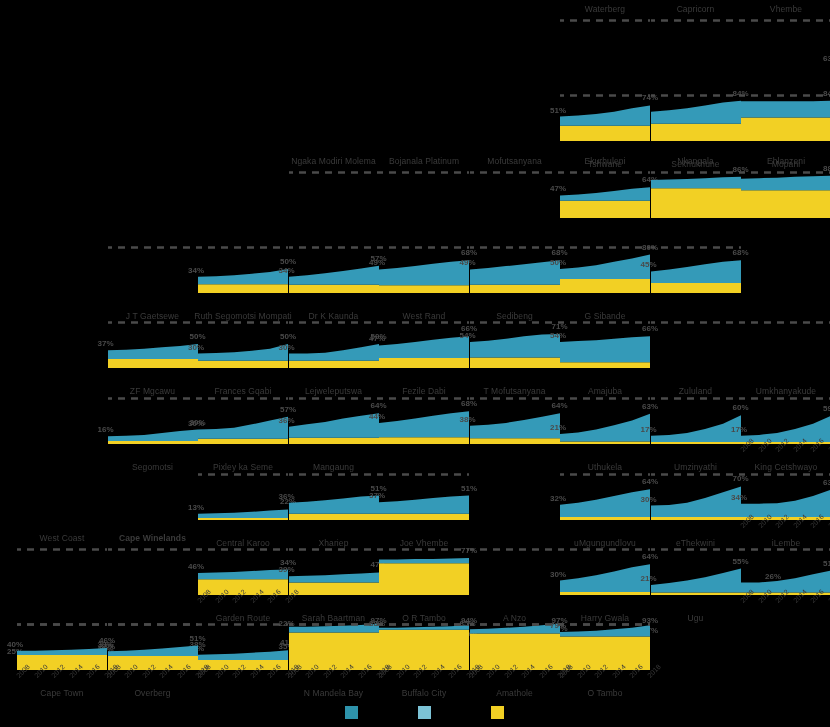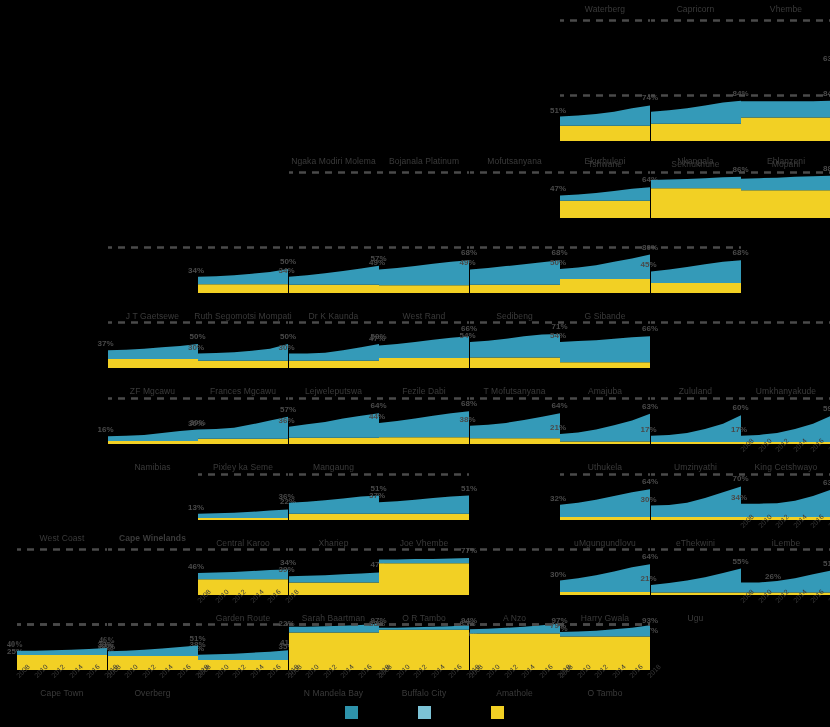--- a/index.html
+++ b/index.html
@@ -244,21 +244,21 @@
         <div class="title below">ZF Mgcawu</div>
         <svg width="90" height="48" class="plot">
           <path d="M0.00,38.88 L18.00,38.88 L36.00,38.88 L54.00,38.88 L72.00,38.88 L90.00,38.88 L90,48 L0,48 Z" fill="#f2d024"></path>
           <path d="M0.00,30.24 L18.00,29.76 L36.00,28.80 L54.00,27.36 L72.00,25.92 L90.00,24.00 L90.00,38.88 L72.00,38.88 L54.00,38.88 L36.00,38.88 L18.00,38.88 L0.00,38.88 Z" fill="#349ab8"></path>
           <line x1="-3" x2="93" y1="2.5" y2="2.5" stroke="#4a4a4a" stroke-width="2.4" stroke-dasharray="7 6"></line>
         </svg>
         <span class="lbl lbl-start" style="left: -10px; top: 19.24px;">37%</span>
         <span class="lbl lbl-end" style="right: -8px; top: 12px;">50%</span>
       </div>
       <div class="facet" style="left: 198px; top: 320px;">
-        <div class="title below">Frances Mgcawu</div>
+        <div class="title below">Frances Gqabi</div>
         <svg width="90" height="48" class="plot">
           <path d="M0.00,40.80 L18.00,40.80 L36.00,40.80 L54.00,40.80 L72.00,40.80 L90.00,40.80 L90,48 L0,48 Z" fill="#f2d024"></path>
           <path d="M0.00,33.60 L18.00,33.12 L36.00,32.16 L54.00,30.72 L72.00,28.80 L90.00,24.00 L90.00,40.80 L72.00,40.80 L54.00,40.80 L36.00,40.80 L18.00,40.80 L0.00,40.80 Z" fill="#349ab8"></path>
           <line x1="-3" x2="93" y1="2.5" y2="2.5" stroke="#4a4a4a" stroke-width="2.4" stroke-dasharray="7 6"></line>
         </svg>
         <span class="lbl lbl-start" style="left: -10px; top: 22.6px;">30%</span>
         <span class="lbl lbl-end" style="right: -8px; top: 12px;">50%</span>
       </div>
       <div class="facet" style="left: 288.5px; top: 320px;">
         <div class="title below">Lejweleputswa</div>
@@ -306,21 +306,21 @@
           <line x1="-3" x2="93" y1="2.5" y2="2.5" stroke="#4a4a4a" stroke-width="2.4" stroke-dasharray="7 6"></line>
         </svg>
       </div>
       <div class="facet" style="left: 741px; top: 320px;">
         <div class="title below">Umkhanyakude</div>
         <svg width="90" height="48" class="plot">
           <line x1="-3" x2="93" y1="2.5" y2="2.5" stroke="#4a4a4a" stroke-width="2.4" stroke-dasharray="7 6"></line>
         </svg>
       </div>
       <div class="facet" style="left: 107.5px; top: 396px;">
-        <div class="title below">Namibias</div>
+        <div class="title below">Segomotsi</div>
         <svg width="90" height="48" class="plot">
           <path d="M0.00,45.12 L18.00,45.12 L36.00,45.12 L54.00,45.12 L72.00,45.12 L90.00,45.12 L90,48 L0,48 Z" fill="#f2d024"></path>
           <path d="M0.00,40.32 L18.00,39.84 L36.00,38.88 L54.00,36.96 L72.00,35.04 L90.00,33.60 L90.00,45.12 L72.00,45.12 L54.00,45.12 L36.00,45.12 L18.00,45.12 L0.00,45.12 Z" fill="#349ab8"></path>
           <line x1="-3" x2="93" y1="2.5" y2="2.5" stroke="#4a4a4a" stroke-width="2.4" stroke-dasharray="7 6"></line>
         </svg>
         <span class="lbl lbl-start" style="left: -10px; top: 29.32px;">16%</span>
         <span class="lbl lbl-end" style="right: -8px; top: 21.6px;">30%</span>
       </div>
       <div class="facet" style="left: 198px; top: 396px;">
         <div class="title below">Pixley ka Seme</div>
@@ -588,21 +588,21 @@
       <div class="facet" style="left: 560px; top: 622px;">
         <div class="title below">O Tambo</div>
         <svg width="90" height="48" class="plot">
           <path d="M0.00,46.08 L18.00,46.08 L36.00,46.08 L54.00,46.08 L72.00,46.08 L90.00,46.08 L90,48 L0,48 Z" fill="#f2d024"></path>
           <path d="M0.00,39.36 L18.00,37.44 L36.00,34.08 L54.00,29.28 L72.00,23.04 L90.00,15.84 L90.00,46.08 L72.00,46.08 L54.00,46.08 L36.00,46.08 L18.00,46.08 L0.00,46.08 Z" fill="#349ab8"></path>
           <line x1="-3" x2="93" y1="2.5" y2="2.5" stroke="#4a4a4a" stroke-width="2.4" stroke-dasharray="7 6"></line>
         </svg>
         <span class="lbl lbl-start" style="left: -10px; top: 28.36px;">18%</span>
         <span class="lbl lbl-end" style="right: -8px; top: 3.84px;">67%</span>
       </div>
-      <div class="facet" style="left: 17px; top: 622px; font-family: Liberation Serif, serif;">
+      <div class="facet" style="left: 17px; top: 622px;">
         <svg width="90" height="48" class="plot">
           <path d="M0.00,33.12 L18.00,33.12 L36.00,33.12 L54.00,33.12 L72.00,33.12 L90.00,33.12 L90,48 L0,48 Z" fill="#f2d024"></path>
           <path d="M0.00,28.80 L18.00,28.80 L36.00,28.32 L54.00,27.84 L72.00,26.88 L90.00,25.92 L90.00,33.12 L72.00,33.12 L54.00,33.12 L36.00,33.12 L18.00,33.12 L0.00,33.12 Z" fill="#349ab8"></path>
           <line x1="-3" x2="93" y1="2.5" y2="2.5" stroke="#4a4a4a" stroke-width="2.4" stroke-dasharray="7 6"></line>
         </svg>
         <span class="lbl lbl-start" style="left: -10px; top: 17.8px;">40%</span>
         <span class="lbl lbl-end" style="right: -8px; top: 13.92px;">46%</span>
       </div>
       <div class="facet" style="left: 107.5px; top: 622px;">
         <svg width="90" height="48" class="plot">

